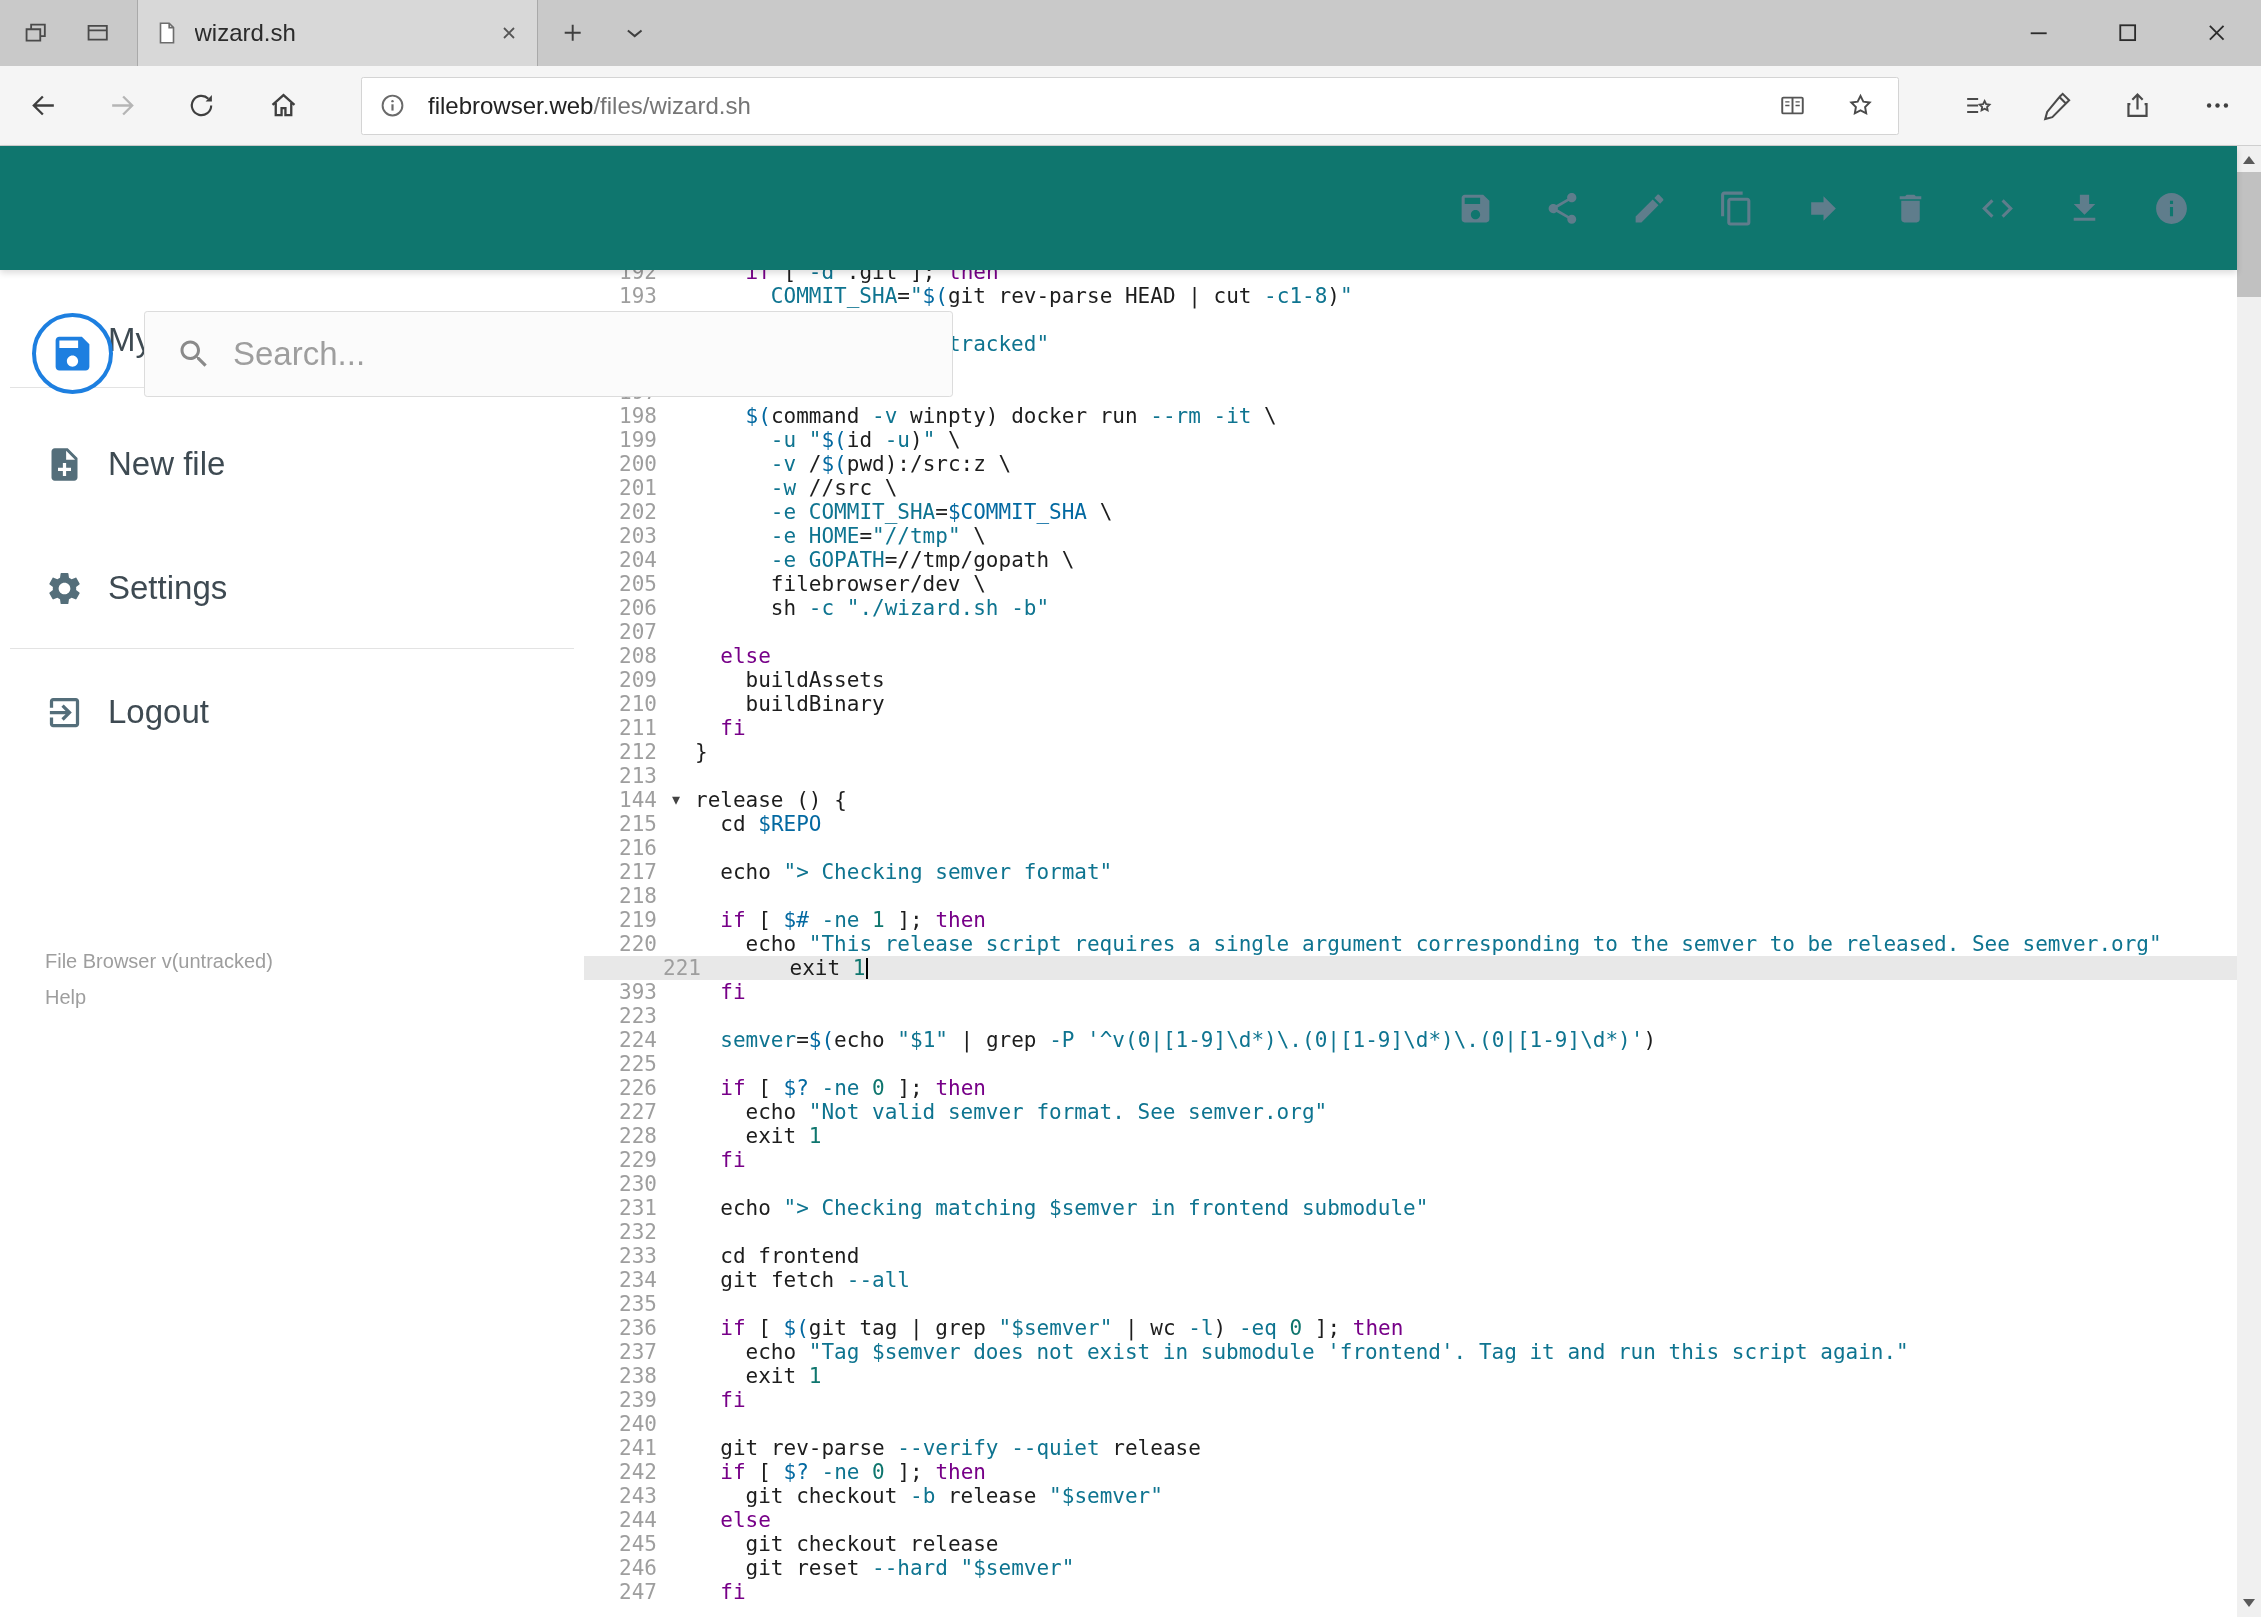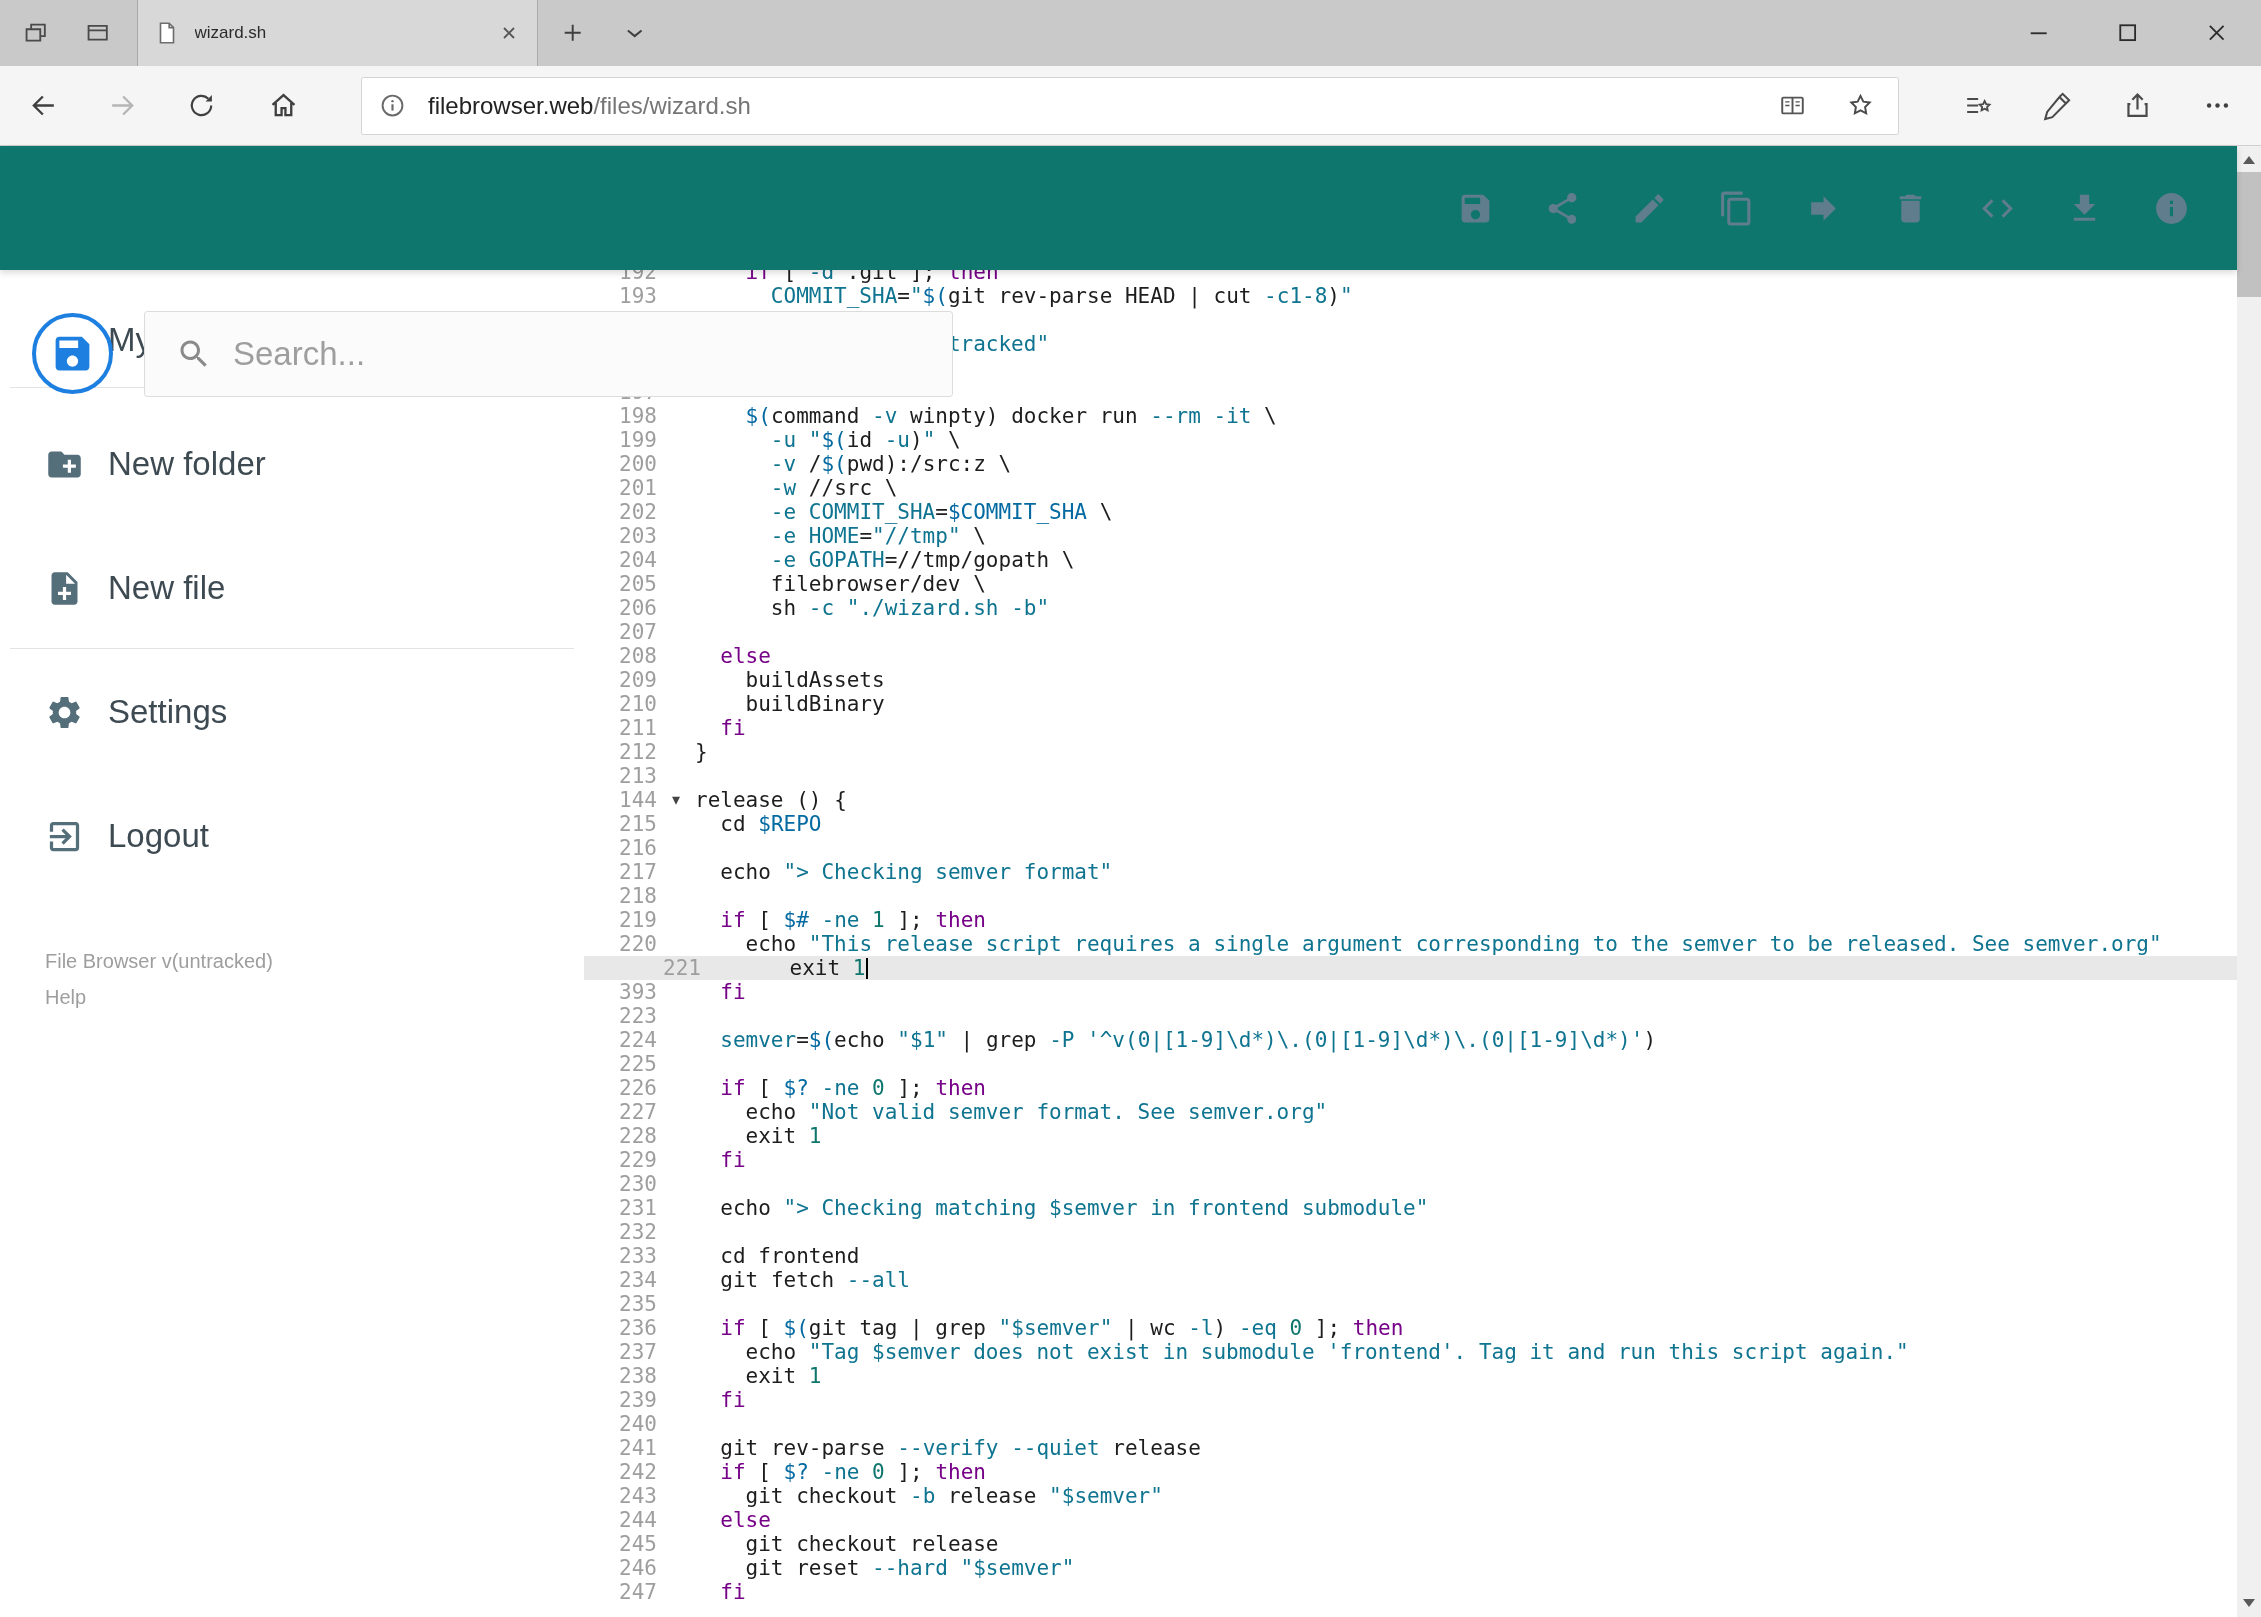--- a/index.html
+++ b/index.html
@@ -6,21 +6,21 @@
   html,body { width:2261px; height:1617px; overflow:hidden; background:#fff;
               font-family:"Liberation Sans", sans-serif; }
 
   
   .tabstrip { position:absolute; left:0; top:0; width:2261px; height:66px; background:#c9c9c9; }
   .strip-btn { position:absolute; top:0; height:66px; width:61px; display:flex; align-items:center; justify-content:center; }
   .strip-btn.b1 { left:5.7px; }  .strip-btn.b2 { left:67px; }
   .tab { position:absolute; left:137px; top:0; width:401px; height:66px; background:#d8d8d8;
          border-left:0.8px solid #a9a9a9; border-right:0.8px solid #a9a9a9;
          display:flex; align-items:center; padding:0 16px; gap:14.5px; }
-  .tab-title { flex:1; font-size:17px; color:#2b2b2b; white-space:nowrap; overflow:hidden; }
+  .tab-title { flex:1; font-size:24px; color:#2b2b2b; white-space:nowrap; overflow:hidden; }
   .newtab, .tabdrop { position:absolute; top:0; height:66px; width:47px; display:flex; align-items:center; justify-content:center; }
   .newtab { left:549px; } .tabdrop { left:611px; }
   .wincontrols { position:absolute; right:0; top:0; height:66px; display:flex; }
   .winbtn { width:89px; height:66px; display:flex; align-items:center; justify-content:center; }
 
   
   .navbar { position:absolute; left:0; top:66px; width:2261px; height:80px; background:#f5f5f5; border-bottom:0.8px solid #cfcfcf; }
   .nav-btn { position:absolute; top:0; height:79px; width:61px; display:flex; align-items:center; justify-content:center; }
   .nav-back { left:13px; } .nav-fwd { left:92px; } .nav-refresh { left:171px; } .nav-home { left:253px; }
   .addressbar { position:absolute; left:361px; top:10.5px; width:1538px; height:58px; background:#fff;
@@ -312,28 +312,20 @@
 </div>
 
 <div class="sidebar">
   <div class="sb-item">
     <span>
         <svg width="39" height="39" viewBox="0 0 24 24" fill="currentColor">
           <path d="M10 4H4c-1.1 0-1.99.9-1.99 2L2 18c0 1.1.9 2 2 2h16c1.1 0 2-.9 2-2V8c0-1.1-.9-2-2-2h-8l-2-2z"></path>
         </svg>
       </span>
     <span class="lbl">My files</span>
-  </div>
-  <div class="sb-item">
-    <span>
-        <svg width="39" height="39" viewBox="0 0 24 24" fill="currentColor">
-          <path d="M20 6h-8l-2-2H4c-1.1 0-1.99.9-1.99 2L2 18c0 1.1.9 2 2 2h16c1.1 0 2-.9 2-2V8c0-1.1-.9-2-2-2zm-1 8h-3v3h-2v-3h-3v-2h3V9h2v3h3v2z"></path>
-        </svg>
-      </span>
-    <span class="lbl">New folder</span>
   </div>
   <div class="sb-item">
     <span>
         <svg width="39" height="39" viewBox="0 0 24 24" fill="currentColor">
           <path d="M14 2H6c-1.1 0-1.99.9-1.99 2L4 20c0 1.1.89 2 1.99 2H18c1.1 0 2-.9 2-2V8l-6-6zm2 14h-3v3h-2v-3H8v-2h3v-3h2v3h3v2zm-3-7V3.5L18.5 9H13z"></path>
         </svg>
       </span>
     <span class="lbl">New file</span>
   </div>
   <div class="sb-item">

